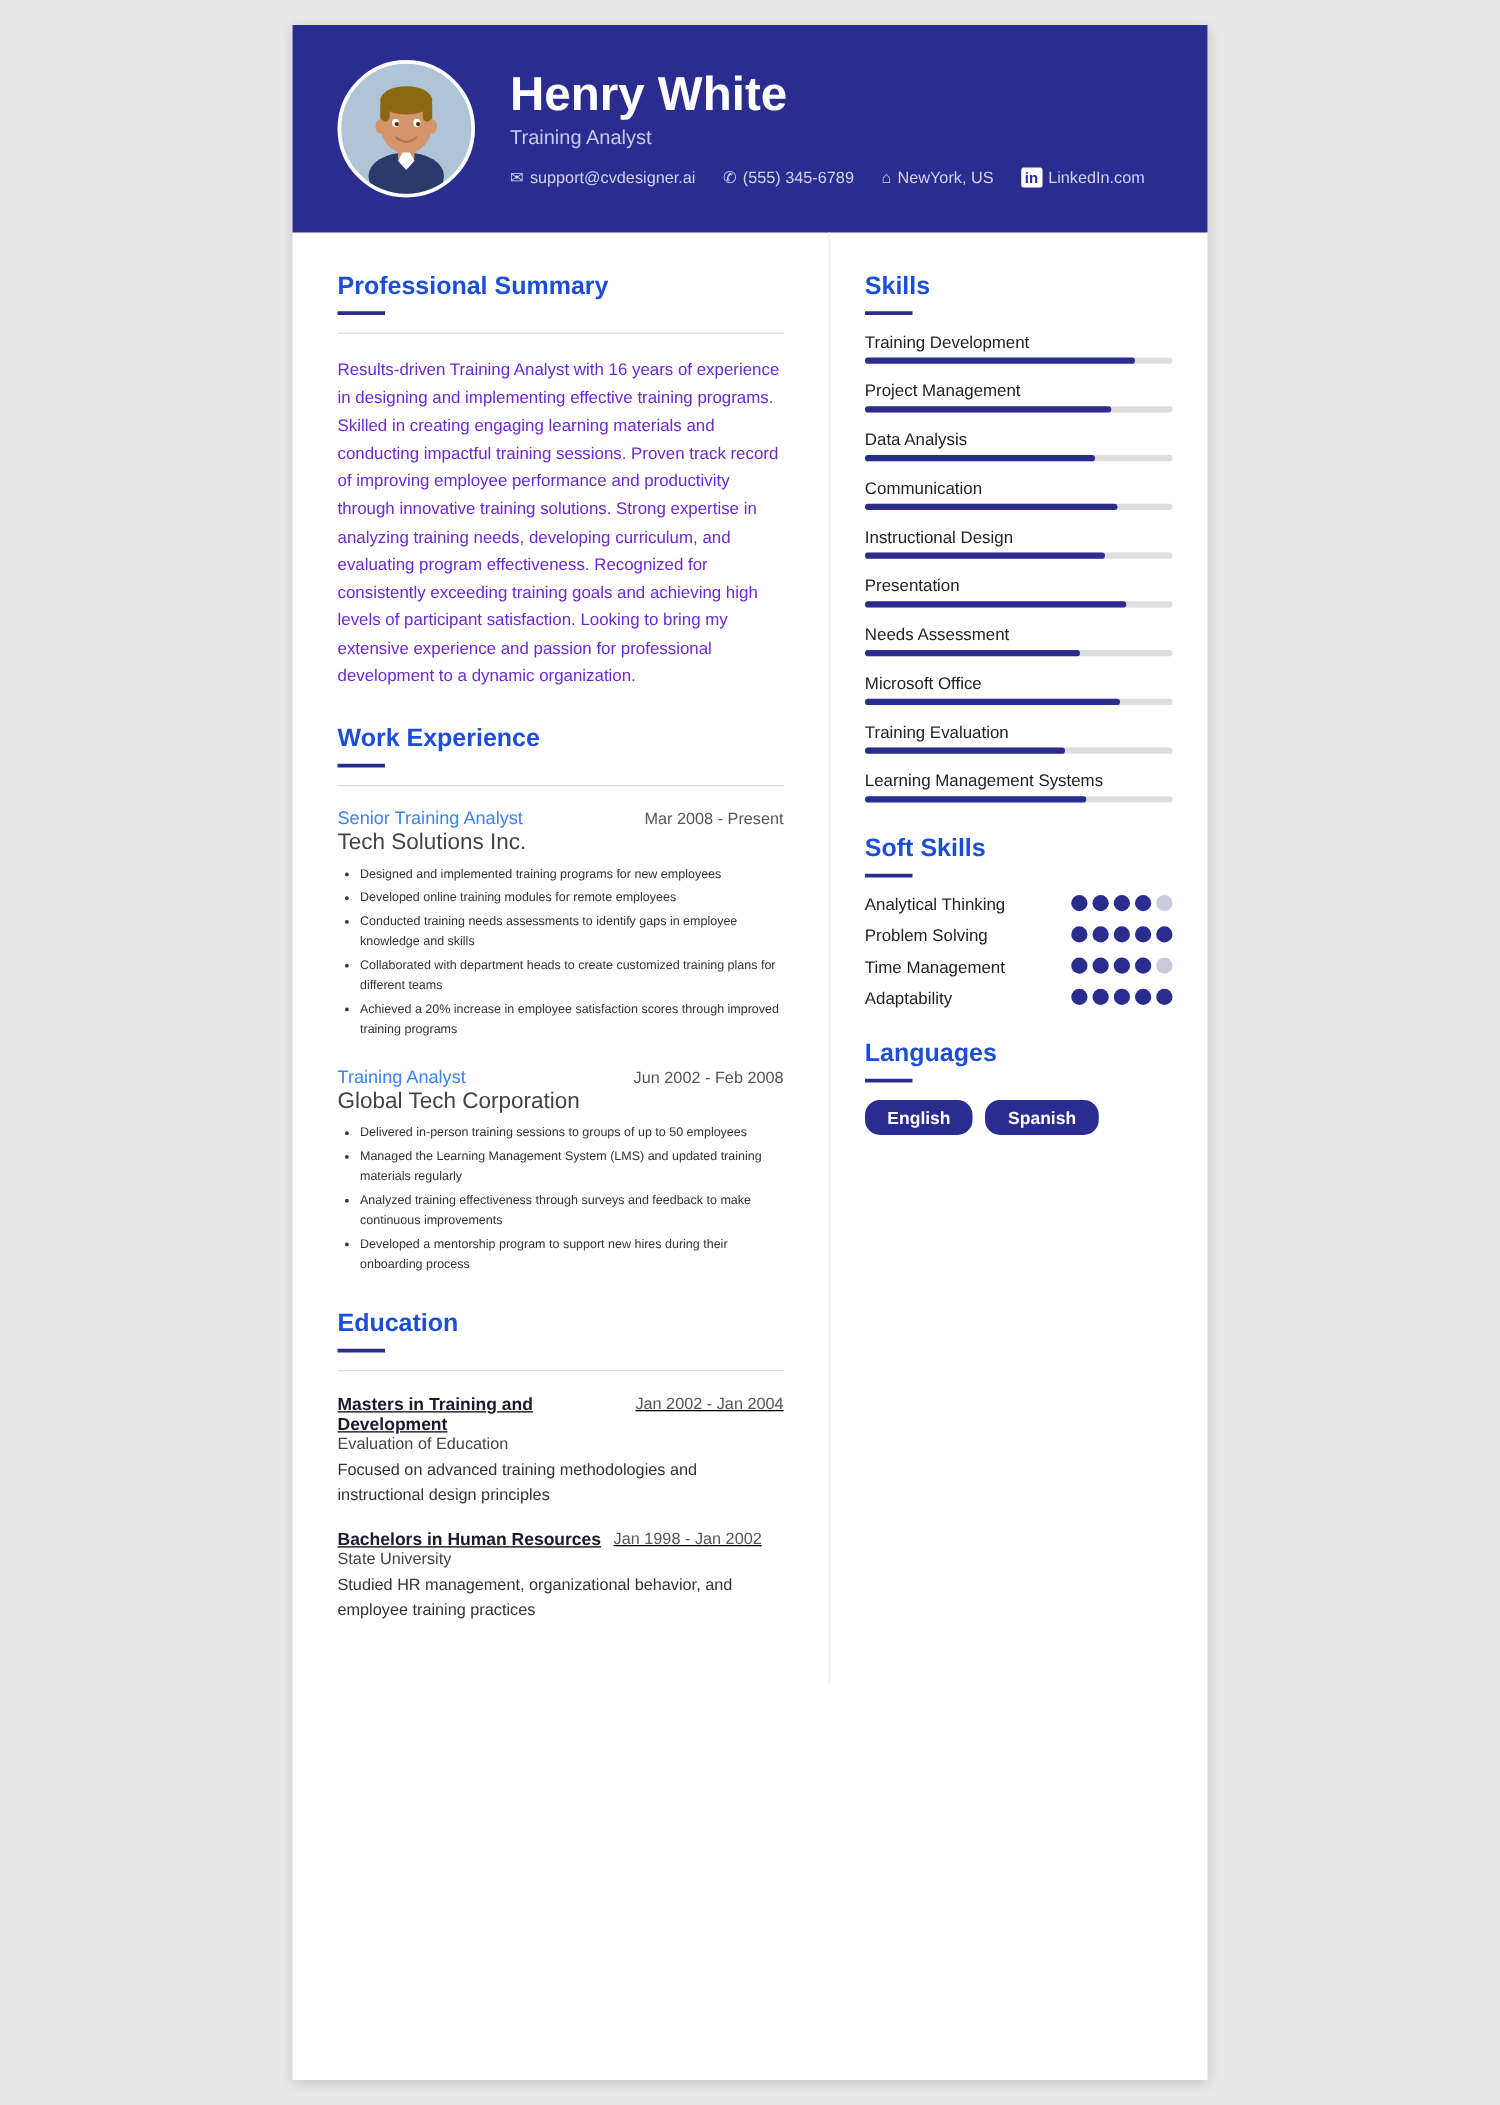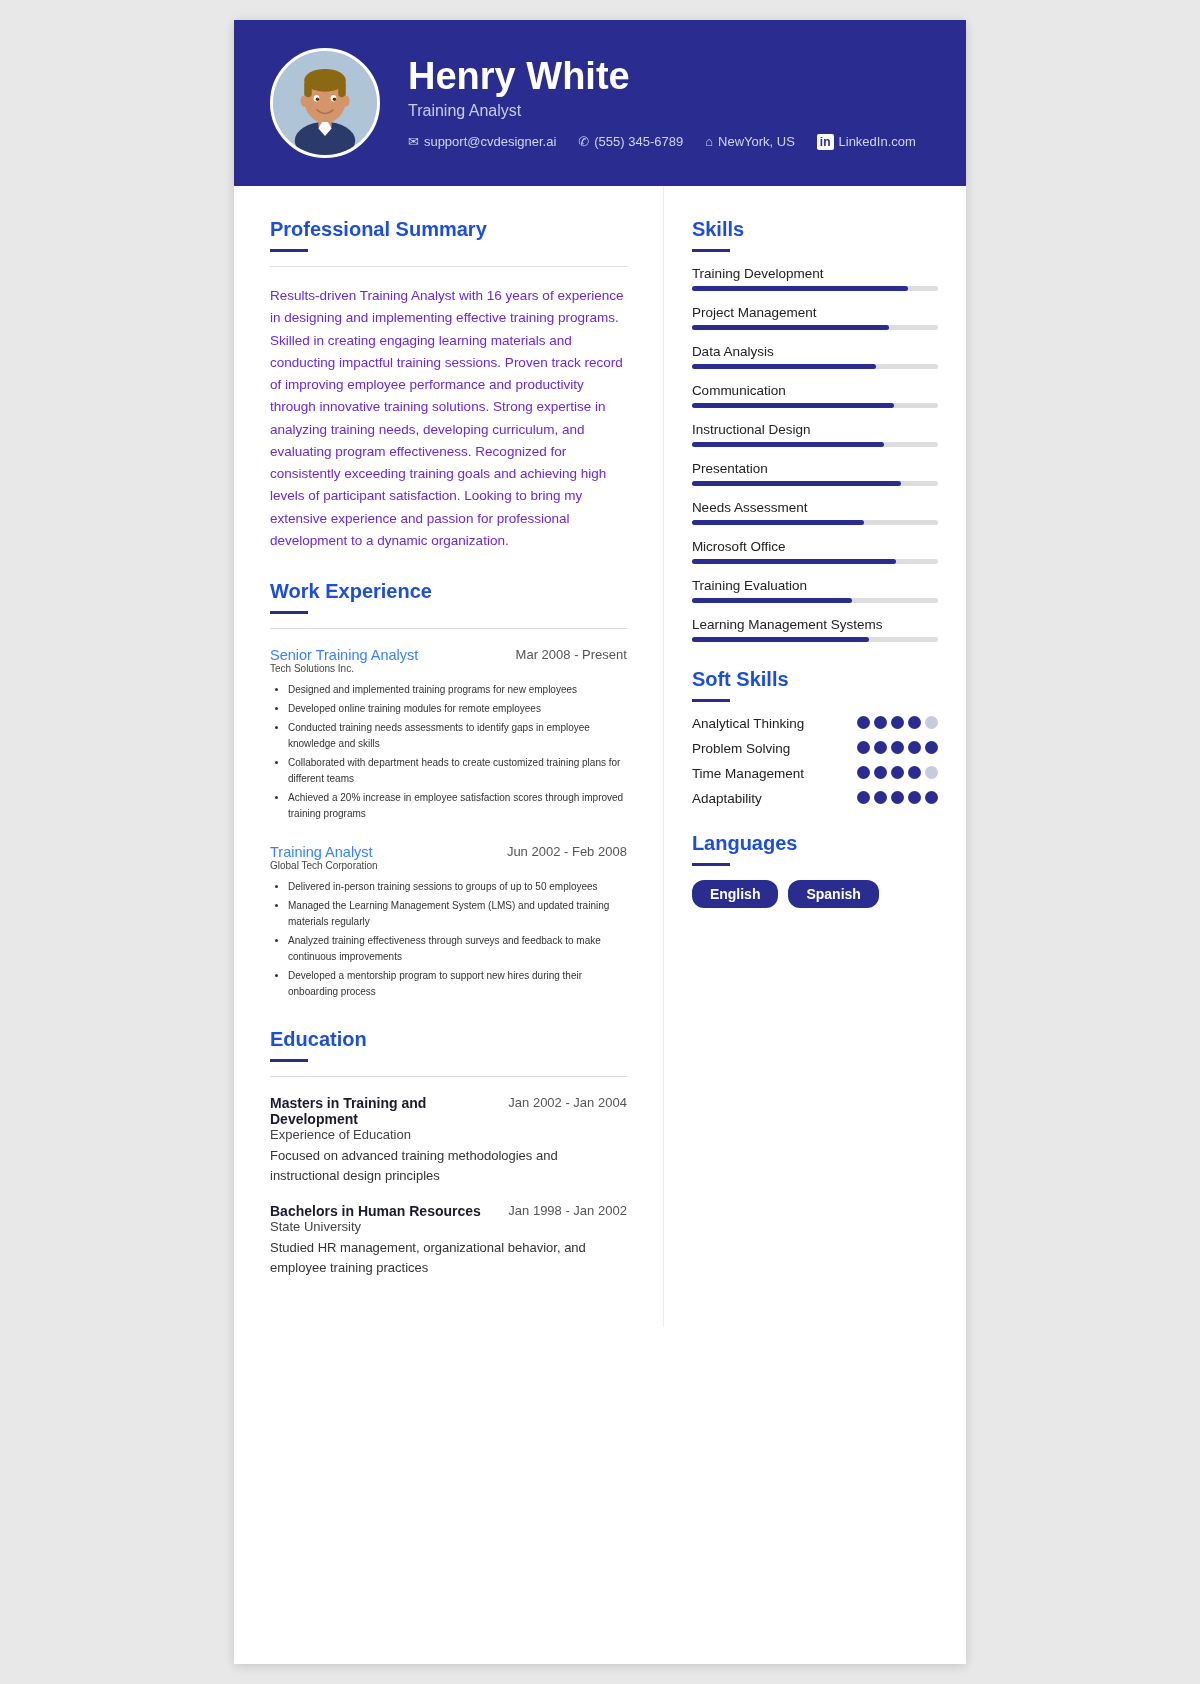--- a/index.html
+++ b/index.html
@@ -126,41 +126,41 @@
       font-weight: 400;
       color: #3b82f6;
     }
     .job-date {
       font-size: 13px;
       color: #555;
       white-space: nowrap;
       margin-left: 10px;
     }
     .job-company {
-      font-size: 10px;
+      font-size: 18px;
       color: #444;
       margin-bottom: 8px;
     }
     .job-bullets {
       padding-left: 18px;
     }
     .job-bullets li {
       font-size: 10px;
       color: #333;
       line-height: 1.6;
       margin-bottom: 3px;
     }
 
     
     .education-section { margin-top: 28px; }
     .edu-block { margin-bottom: 18px; }
     .edu-header {
       display: flex;
-      justify-content: space-between;
       align-items: flex-start;
+      text-decoration: underline;
     }
     .edu-degree {
       font-size: 14px;
       font-weight: 700;
       color: #1a1a2e;
     }
     .edu-date {
       font-size: 13px;
       color: #555;
       white-space: nowrap;
@@ -344,21 +344,21 @@
       <div class="education-section">
         <div class="section-title">Education</div>
         <div class="section-underline"></div>
         <hr class="section-divider">
 
         <div class="edu-block">
           <div class="edu-header">
             <span class="edu-degree">Masters in Training and Development</span>
             <span class="edu-date">Jan 2002 - Jan 2004</span>
           </div>
-          <div class="edu-school">Experience of Education</div>
+          <div class="edu-school">Evaluation of Education</div>
           <div class="edu-desc">Focused on advanced training methodologies and instructional design principles</div>
         </div>
 
         <div class="edu-block">
           <div class="edu-header">
             <span class="edu-degree">Bachelors in Human Resources</span>
             <span class="edu-date">Jan 1998 - Jan 2002</span>
           </div>
           <div class="edu-school">State University</div>
           <div class="edu-desc">Studied HR management, organizational behavior, and employee training practices</div>

